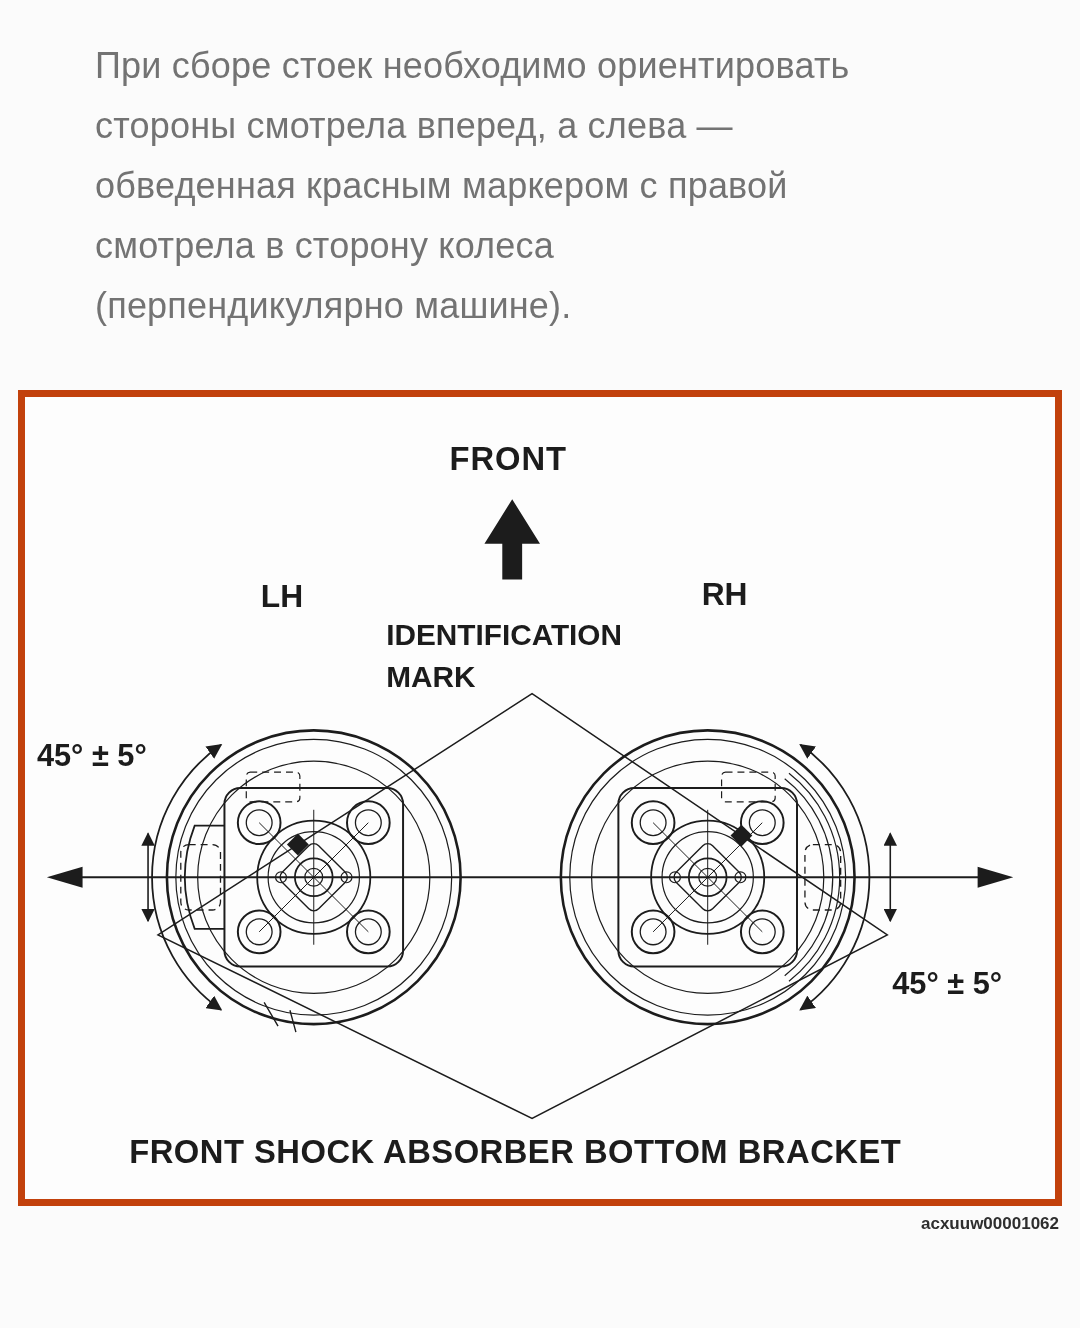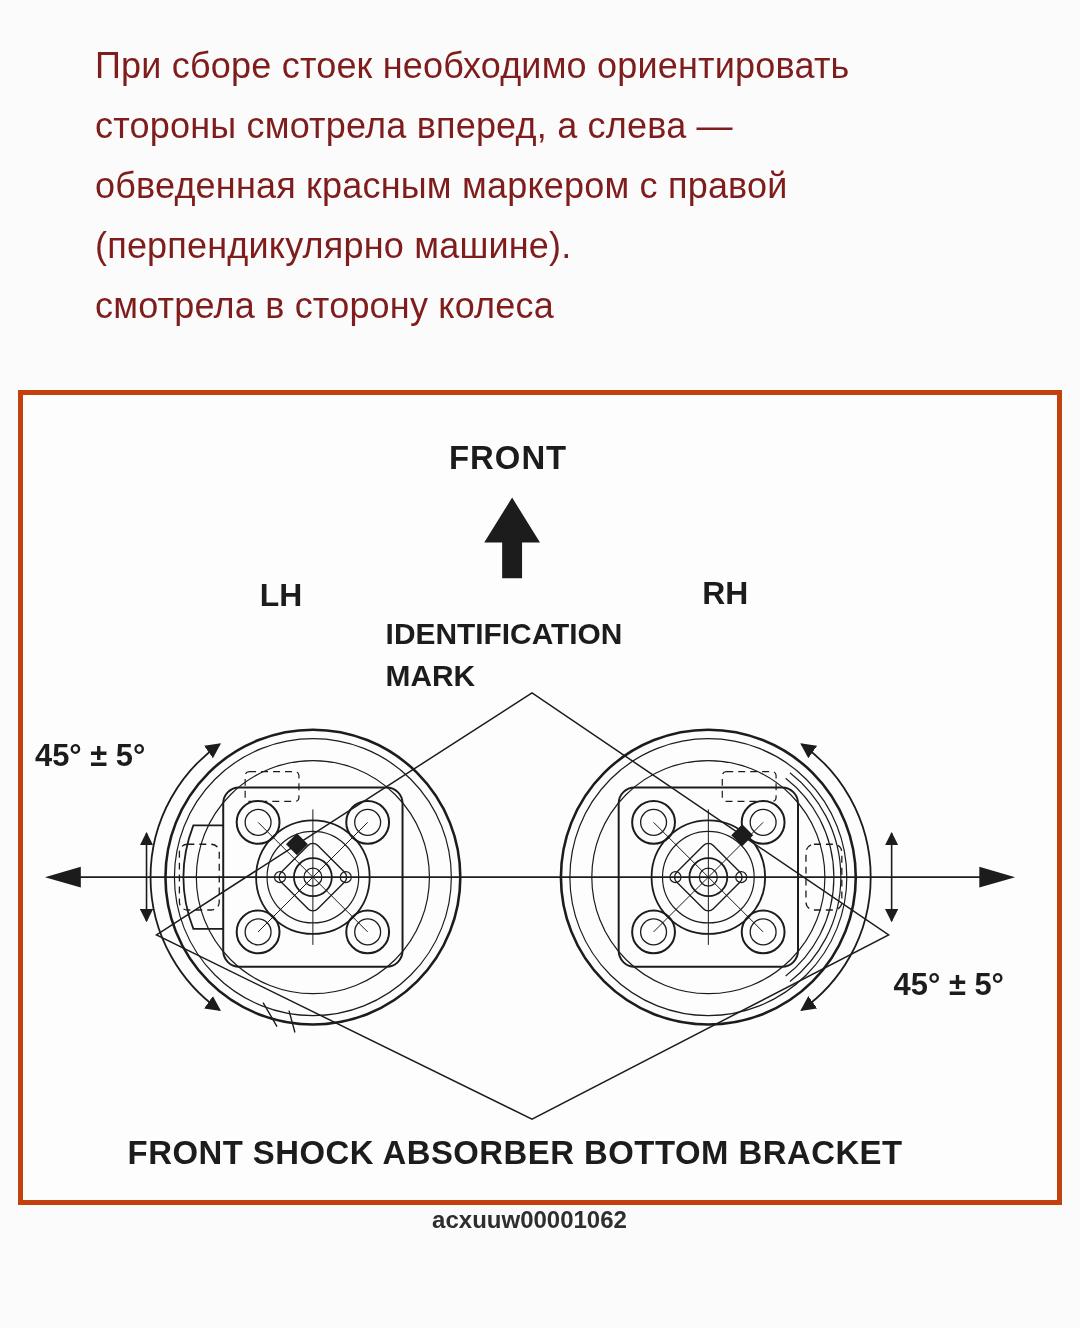--- a/index.html
+++ b/index.html
@@ -7,50 +7,50 @@
     width: 1080px;
     height: 1328px;
     background: #fbfbfb;
     font-family: "Liberation Sans", sans-serif;
     overflow: hidden;
   }
   .intro {
     padding: 36px 86px 0 95px;
     font-size: 36px;
     line-height: 60px;
-    color: #7f1d1d;
+    color: #737373;
     letter-spacing: 0.2px;
   }
   .figure-box {
     margin: 54px 18px 0 18px;
-    border: 5px solid #c2410c;
+    border: 7px solid #c2410c;
     background: #fdfdfd;
   }
   .figure-box svg { display: block; width: 100%; height: auto; }
   .figure-code {
-    text-align: center;
-    margin: 1px 21px 0 0;
-    font-size: 24px;
+    text-align: right;
+    margin: 8px 21px 0 0;
+    font-size: 17px;
     font-weight: 700;
     color: #2e2e2e;
   }
   svg text { font-family: "Liberation Sans", sans-serif; fill: #1c1c1c; }
   .ln { stroke: #1c1c1c; fill: none; }
 </style>
 </head>
 <body>
 
 <div class="page">
 
   <div class="intro">
     <div>При сборе стоек необходимо ориентировать</div>
     <div>стороны смотрела вперед, а слева —</div>
     <div>обведенная красным маркером с правой</div>
+    <div>смотрела в сторону колеса</div>
     <div>(перпендикулярно машине).</div>
-    <div>смотрела в сторону колеса</div>
   </div>
 
   <div class="figure-box">
     <svg viewBox="0 0 1038 808">
       <defs>
         <marker id="arr" viewBox="0 0 10 10" refX="9" refY="5" markerWidth="8.5" markerHeight="8.5" orient="auto-start-reverse">
           <path d="M0 0 L10 5 L0 10 Z" fill="#1c1c1c"></path>
         </marker>
         <g id="bracket">
           <circle r="148" class="ln" stroke-width="2.6"></circle>

